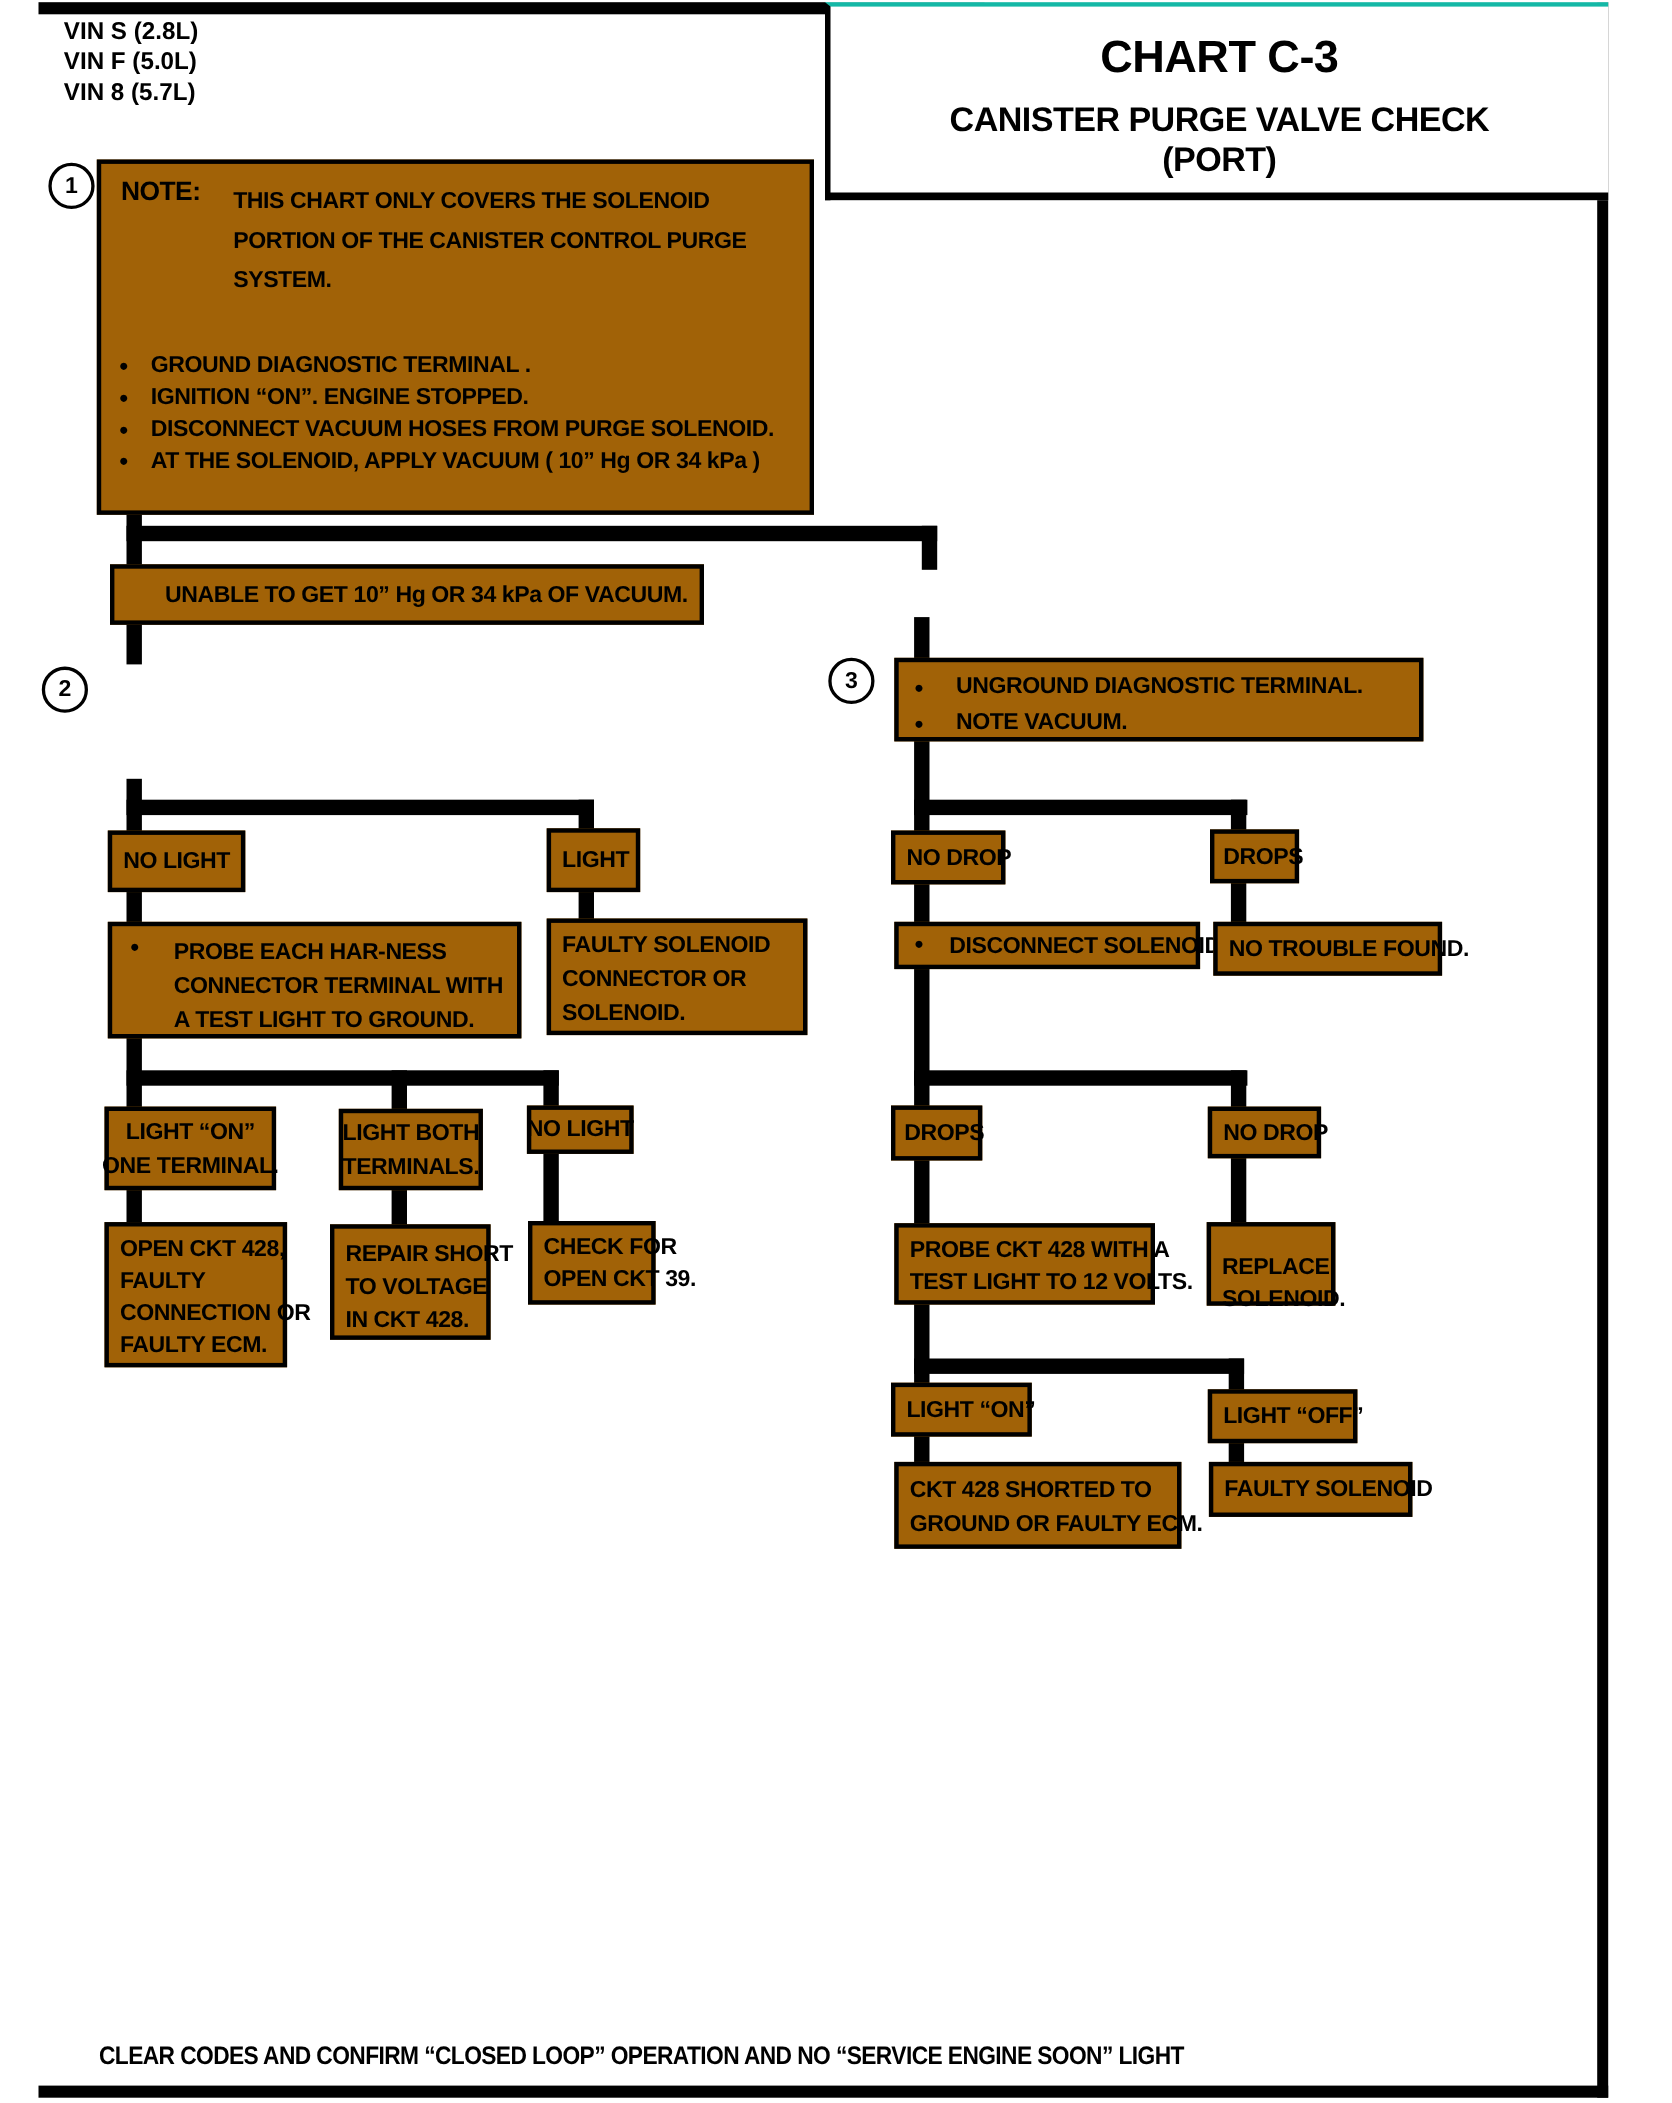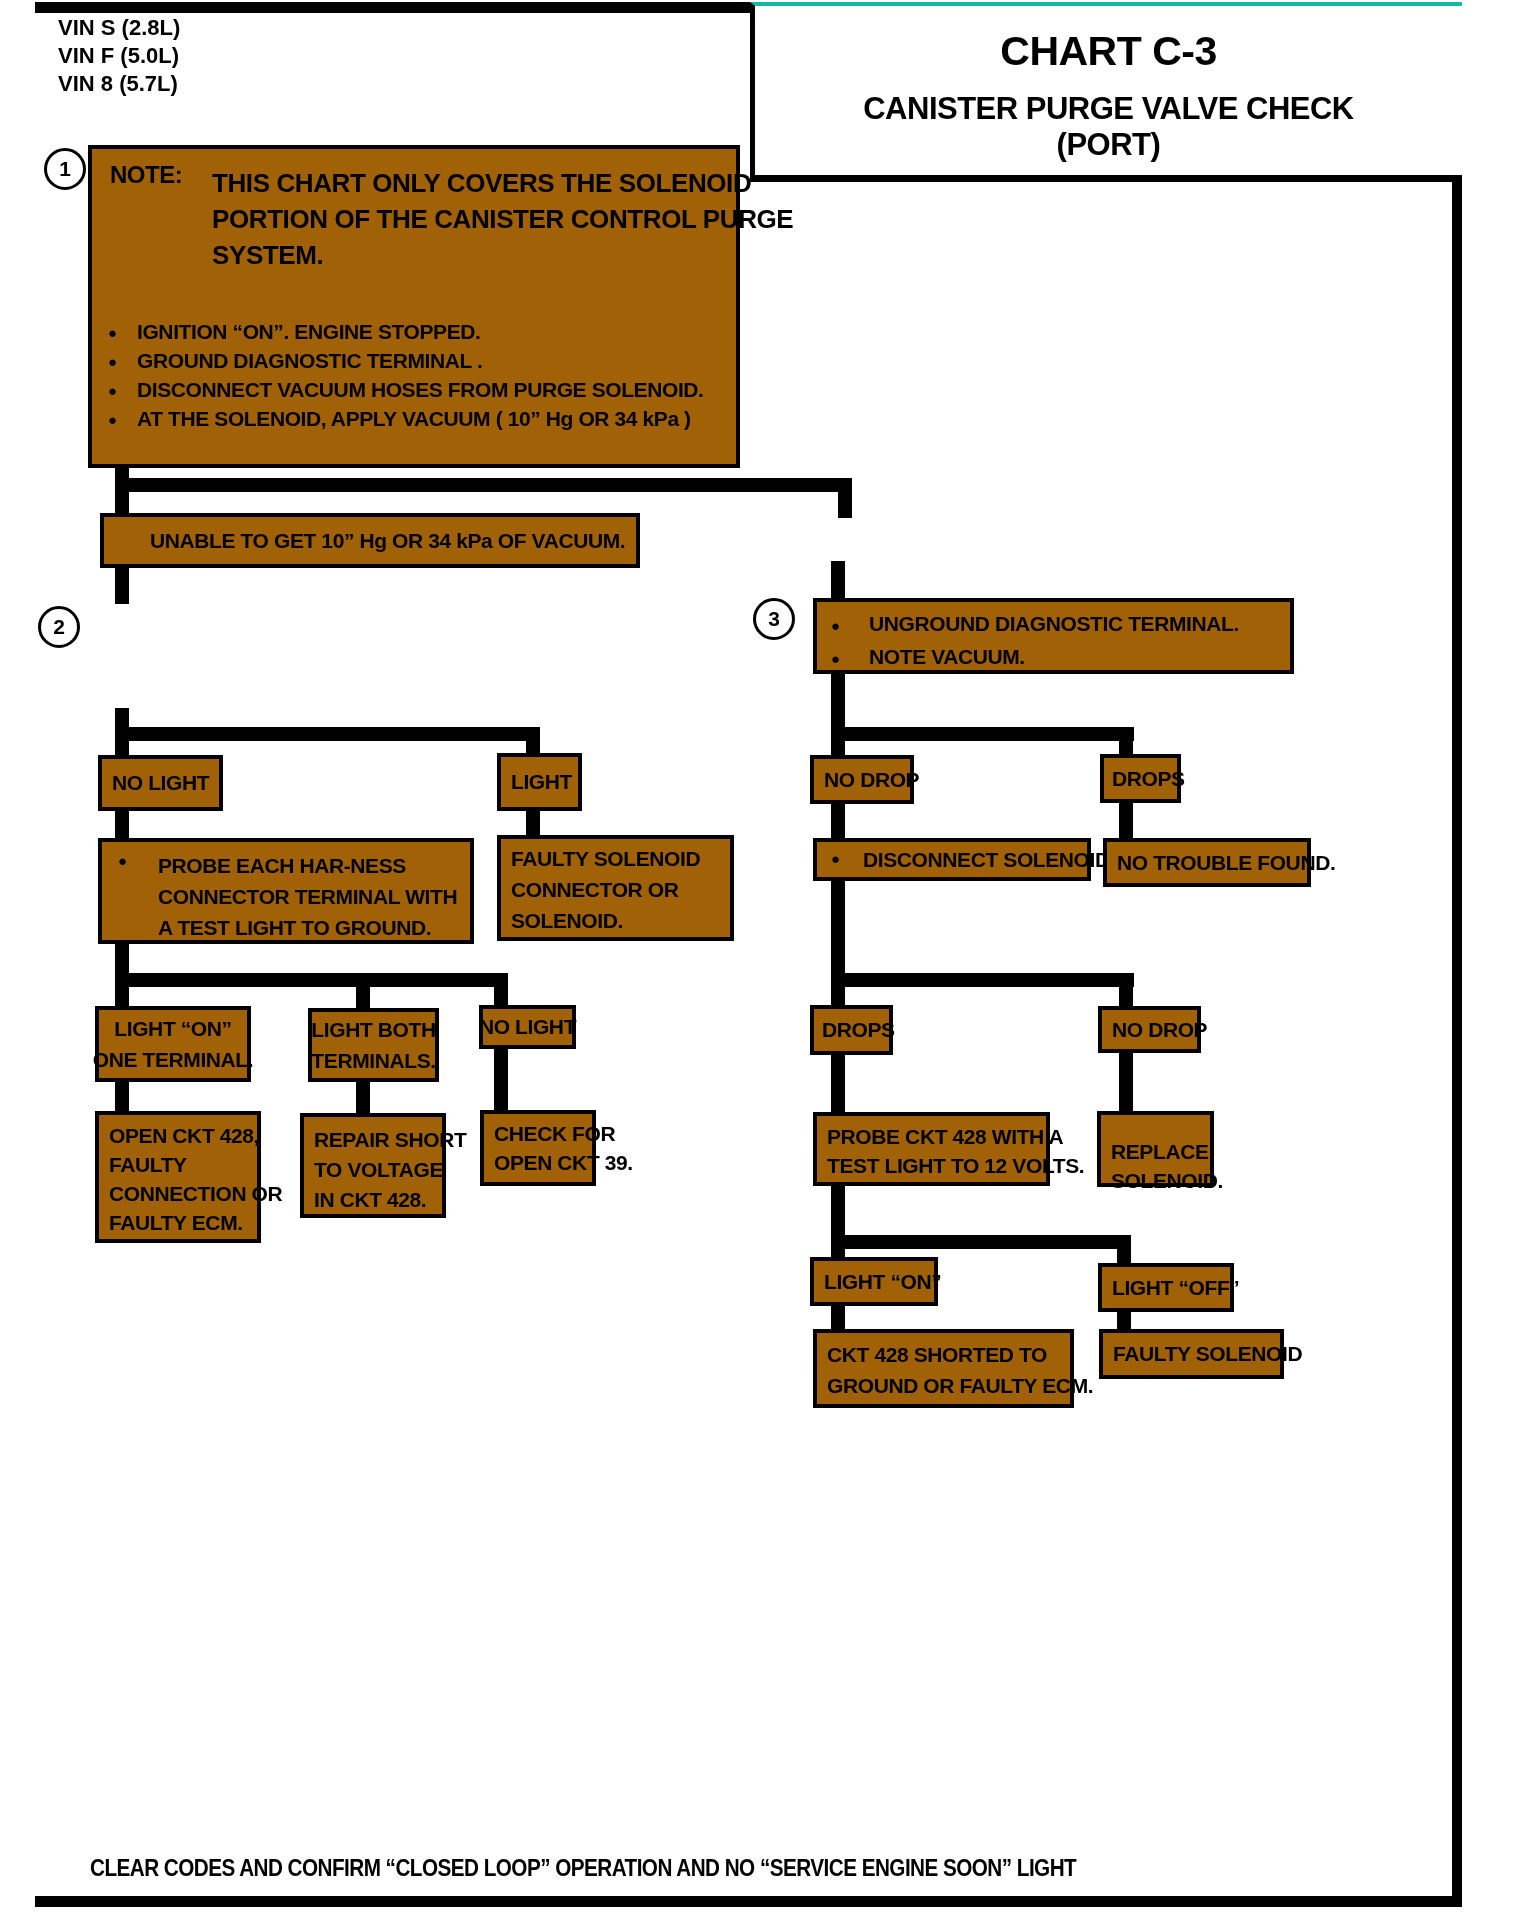--- a/index.html
+++ b/index.html
@@ -14,21 +14,21 @@
   .ctr{display:flex;flex-direction:column;align-items:center;justify-content:center;text-align:center;}
   .ln{line-height:33px;}
   .title-box{position:absolute;box-sizing:border-box;background:#fff;
              border-top:4px solid #14b8a6;border-left:5px solid #000;border-bottom:7px solid #000;
              text-align:center;font-weight:700;}
   .callout{position:absolute;width:42px;height:42px;box-sizing:border-box;border:3px solid #000;
            border-radius:50%;background:#fff;display:flex;align-items:center;justify-content:center;
            font-weight:700;font-size:21px;}
   .vin{position:absolute;left:58px;top:14px;font-weight:700;font-size:22px;line-height:28px;}
   .note-label{position:absolute;left:18px;top:12px;font-weight:700;font-size:24px;letter-spacing:-0.5px;}
-  .note-lines{position:absolute;left:120px;top:16px;font-weight:700;font-size:26px;line-height:36px;letter-spacing:-0.4px;}
+  .note-lines{position:absolute;left:120px;top:16px;font-weight:700;font-size:21px;line-height:36px;letter-spacing:-0.4px;}
   .note-bullets{position:absolute;left:16px;top:168px;font-weight:700;font-size:21px;line-height:29px;letter-spacing:-0.4px;}
   .brow{position:relative;padding-left:29px;}
   .brow::before{content:"●";position:absolute;left:0;top:1px;font-size:15px;}
   .bcont{padding-left:29px;}
   .bullet-inline{position:relative;padding-left:32px;}
   .bullet-inline::before{content:"●";position:absolute;left:4px;top:2px;font-size:15px;}
   .probe-wrap{position:relative;padding-left:56px;padding-top:8px;}
   .probe-wrap::before{content:"●";position:absolute;left:16px;top:10px;font-size:15px;}
   .footer{position:absolute;left:90px;top:1855px;font-weight:700;font-size:23px;letter-spacing:-0.6px;
           transform:scaleX(0.9);transform-origin:left top;white-space:nowrap;}
@@ -99,22 +99,22 @@
   <div class="line" style="left:1117px;top:1307px;width:14px;height:26px;"></div>
 
   <div class="box" style="left:88px;top:145px;width:652px;height:323px;">
     <span class="note-label">NOTE:</span>
     <div class="note-lines">
       <div>THIS CHART ONLY COVERS THE SOLENOID</div>
       <div>PORTION OF THE CANISTER CONTROL PURGE</div>
       <div>SYSTEM.</div>
     </div>
     <div class="note-bullets">
+      <div class="brow">GROUND DIAGNOSTIC TERMINAL .</div>
       <div class="brow">IGNITION “ON”.  ENGINE STOPPED.</div>
-      <div class="brow">GROUND DIAGNOSTIC TERMINAL .</div>
       <div class="brow">DISCONNECT VACUUM HOSES FROM PURGE SOLENOID.</div>
       <div class="brow">AT THE SOLENOID, APPLY VACUUM ( 10” Hg OR 34 kPa )</div>
     </div>
   </div>
 
   <div class="box vcent" style="left:100px;top:513px;width:540px;height:55px;padding-left:46px;">
     <span>UNABLE TO GET  10” Hg OR 34 kPa OF VACUUM.</span>
   </div>
 
   <div class="box padbox" style="left:813px;top:598px;width:481px;height:76px;padding-top:5px;">

